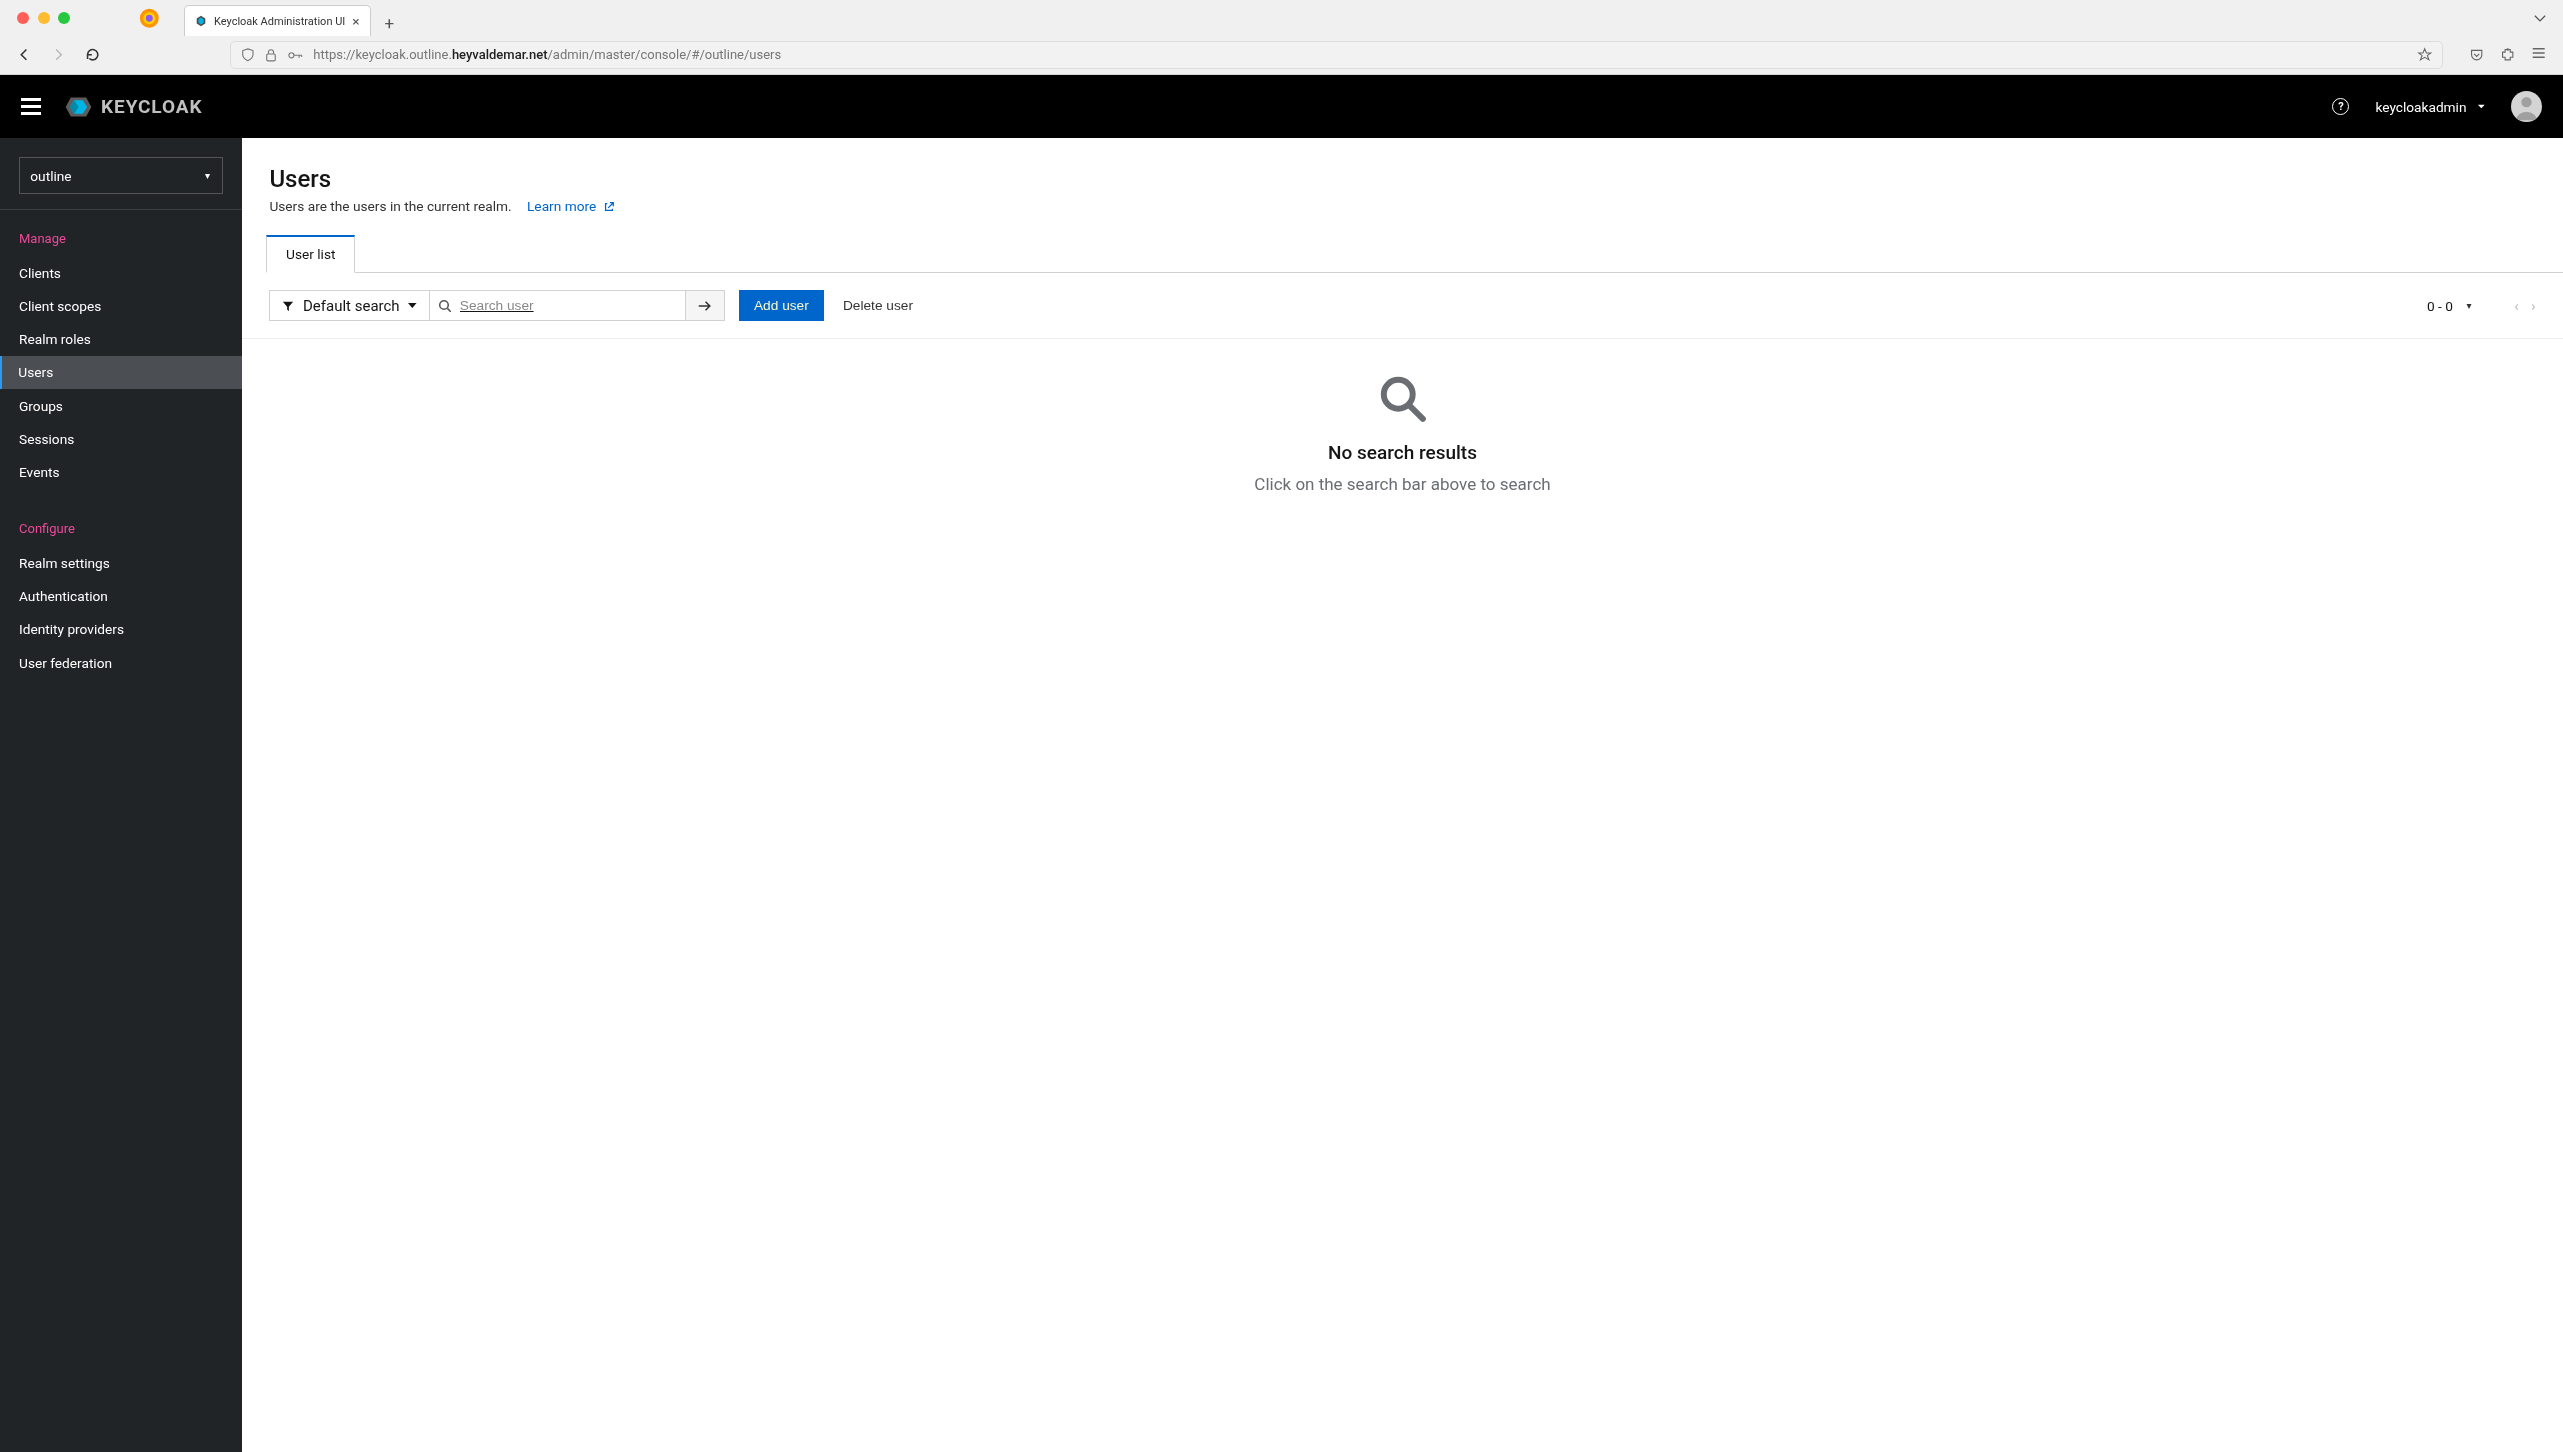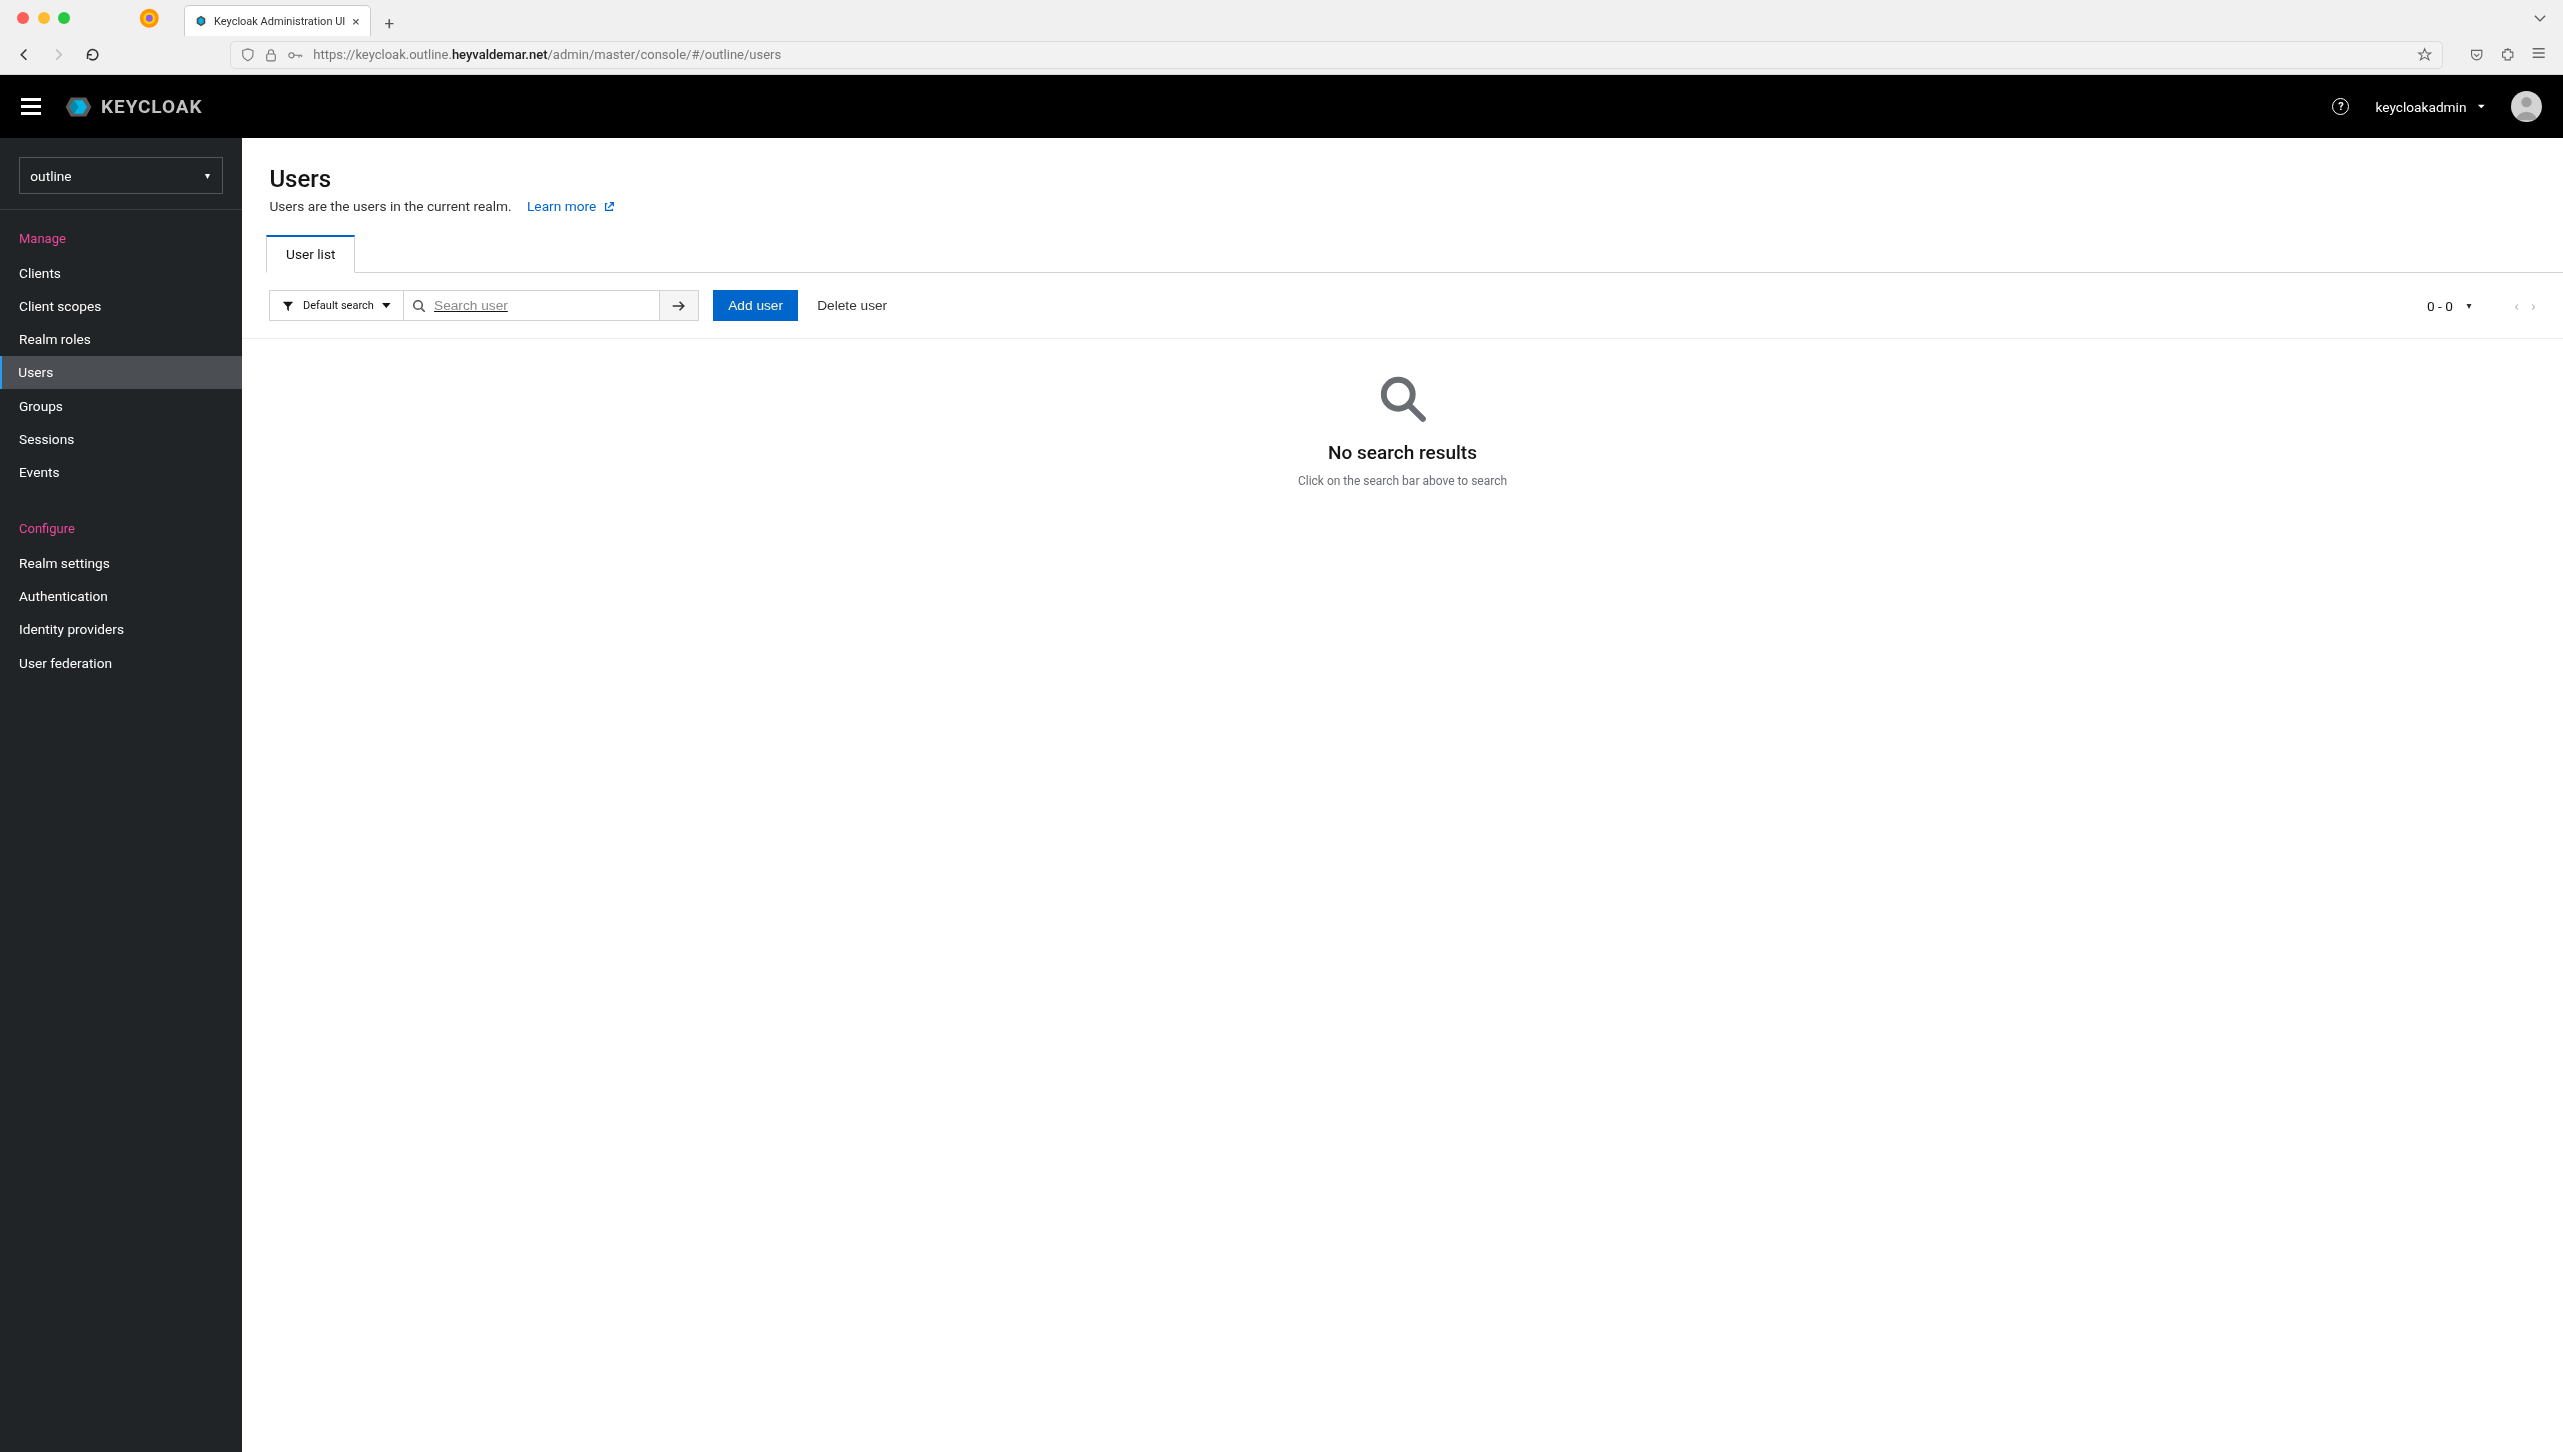--- a/index.html
+++ b/index.html
@@ -57,37 +57,37 @@
   .page-title { font-size: 24px; font-weight: 500; margin-bottom: 5.1px; }
   .page-desc { font-size: 13.7px; color: #333; }
   .learn-more { color: #06c; margin-left: 12px; text-decoration:none; }
   .ext-icon { margin-left:3.4px; }
   
   .tabs { margin: 20.6px 0 0 24px; border-bottom: 0.9px solid #d2d2d2; display:flex;}
   .tab { padding: 8.6px 19px 10.3px; font-size: 13.7px; color: #151515; position:relative; cursor:pointer;}
   .tab.active { border-top: 2.6px solid #06c; border-left:0.9px solid #d2d2d2; border-right:0.9px solid #d2d2d2; background:#fff; margin-bottom:-0.9px; border-bottom:0.9px solid #fff;}
   
   .toolbar { display:flex; align-items:center; padding: 17px 27.4px; gap: 13.7px; border-bottom: 0.9px solid #eee;}
-  .filter-dd { border:0.9px solid #d2d2d2; height:31px; display:flex; align-items:center; padding: 0 12px; gap:8.6px; font-size:11px; cursor:pointer;}
+  .filter-dd { border:0.9px solid #d2d2d2; height:31px; display:flex; align-items:center; padding: 0 12px; gap:8.6px; font-size:15px; cursor:pointer;}
   .search-wrap { border:0.9px solid #d2d2d2; height:31px; display:flex; align-items:center; flex:0 0 257px;}
   .search-wrap.attached { margin-left:-14.6px; border-left:none;text-decoration:underline;}
   .search-input { border:none; outline:none; height:100%; padding: 0 8.6px; font-size:13.7px; flex:1; background:transparent;}
   .search-input::placeholder { color:#888;}
   .search-icon-l { color:#555; padding-left:8.6px;}
   .search-btn { border:0.9px solid #d2d2d2; border-left:none; height:31px; width:39px; background:#f5f5f5; display:flex; align-items:center; justify-content:center; margin-left:-13.7px; cursor:pointer;}
   .add-user-btn { background:#06c; color:#fef9c3; border:none; height:31px; padding: 0 15.4px; font-size:13.7px; cursor:pointer;}
   .delete-user-link { background:none; border:none; color:#333; font-size:13.7px; cursor:pointer; padding:0 5.1px;}
   .pager { margin-left:auto; display:flex; align-items:center; gap:12px; font-size:13.7px; color:#151515;}
   .pager .caret-sm { font-size:8.6px; color:#333;}
   .pager .pg-arrow { color:#bbb; font-size:15.4px;}
   
   .empty-state { text-align:center; padding-top: 34px;}
   .empty-icon { color:#6a6e73; margin-bottom:17px;}
   .empty-title { font-size:19px; font-weight:500; color:#151515; margin-bottom:10.3px;}
-  .empty-desc { font-size:12px; color:#6a6e73;}
+  .empty-desc { font-size:17px; color:#6a6e73;}
   
   svg { display:block; }
 </style>
 </head>
 <body>
 
 <div class="browser-chrome">
   <div class="window-controls">
     <div class="traffic-lights">
       <div class="traffic-dot tl-red"></div>

